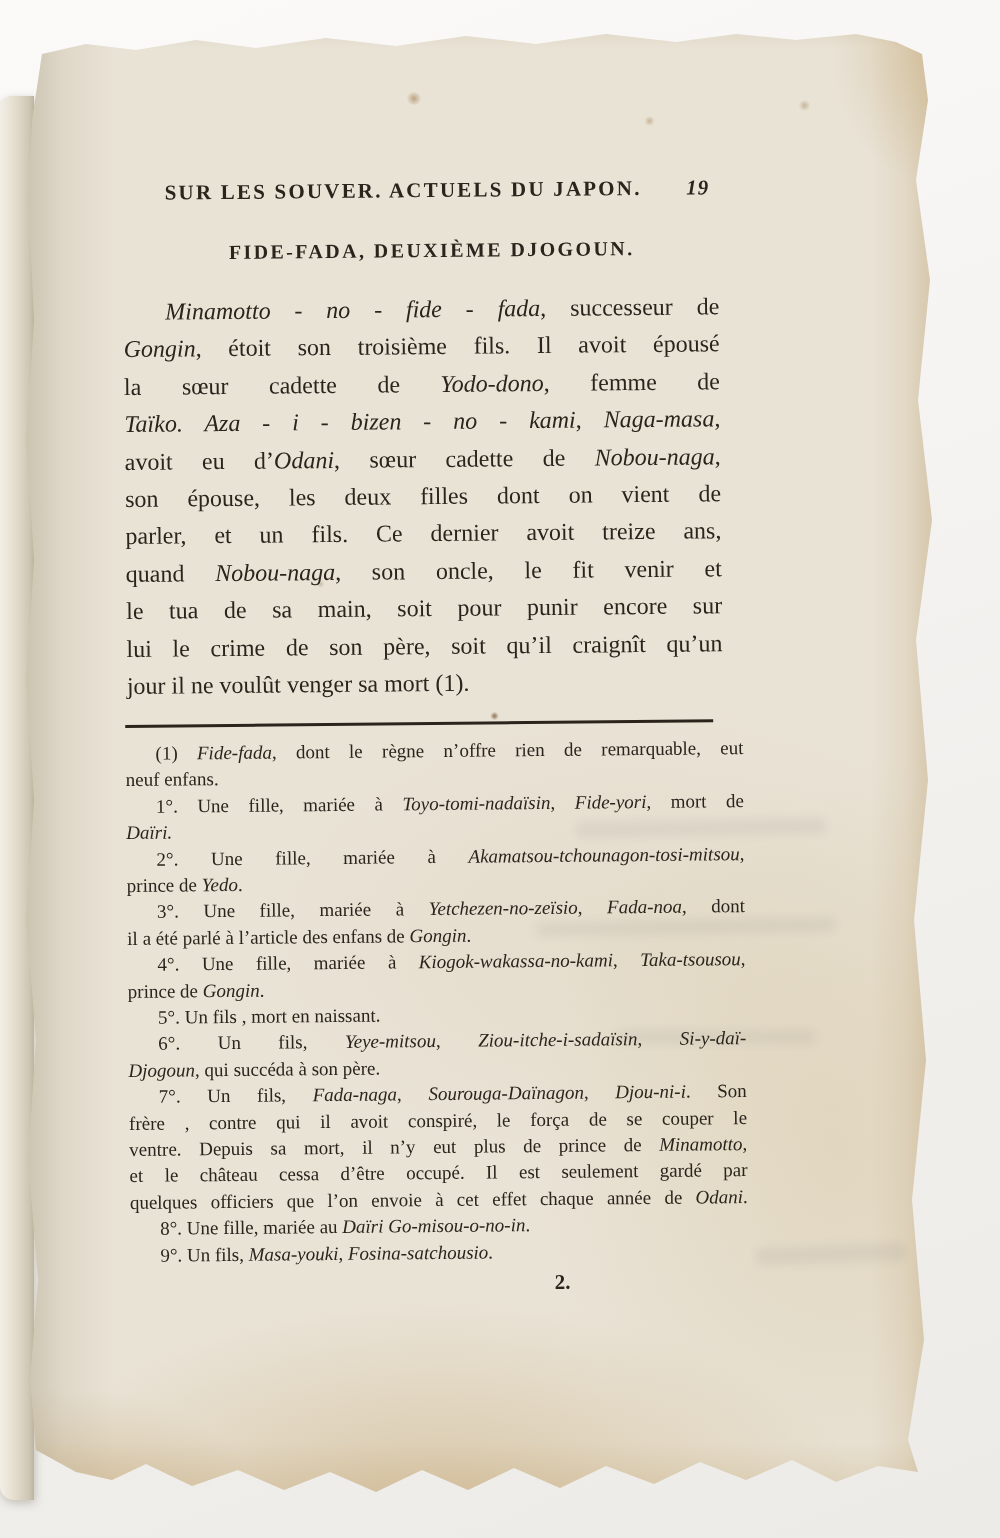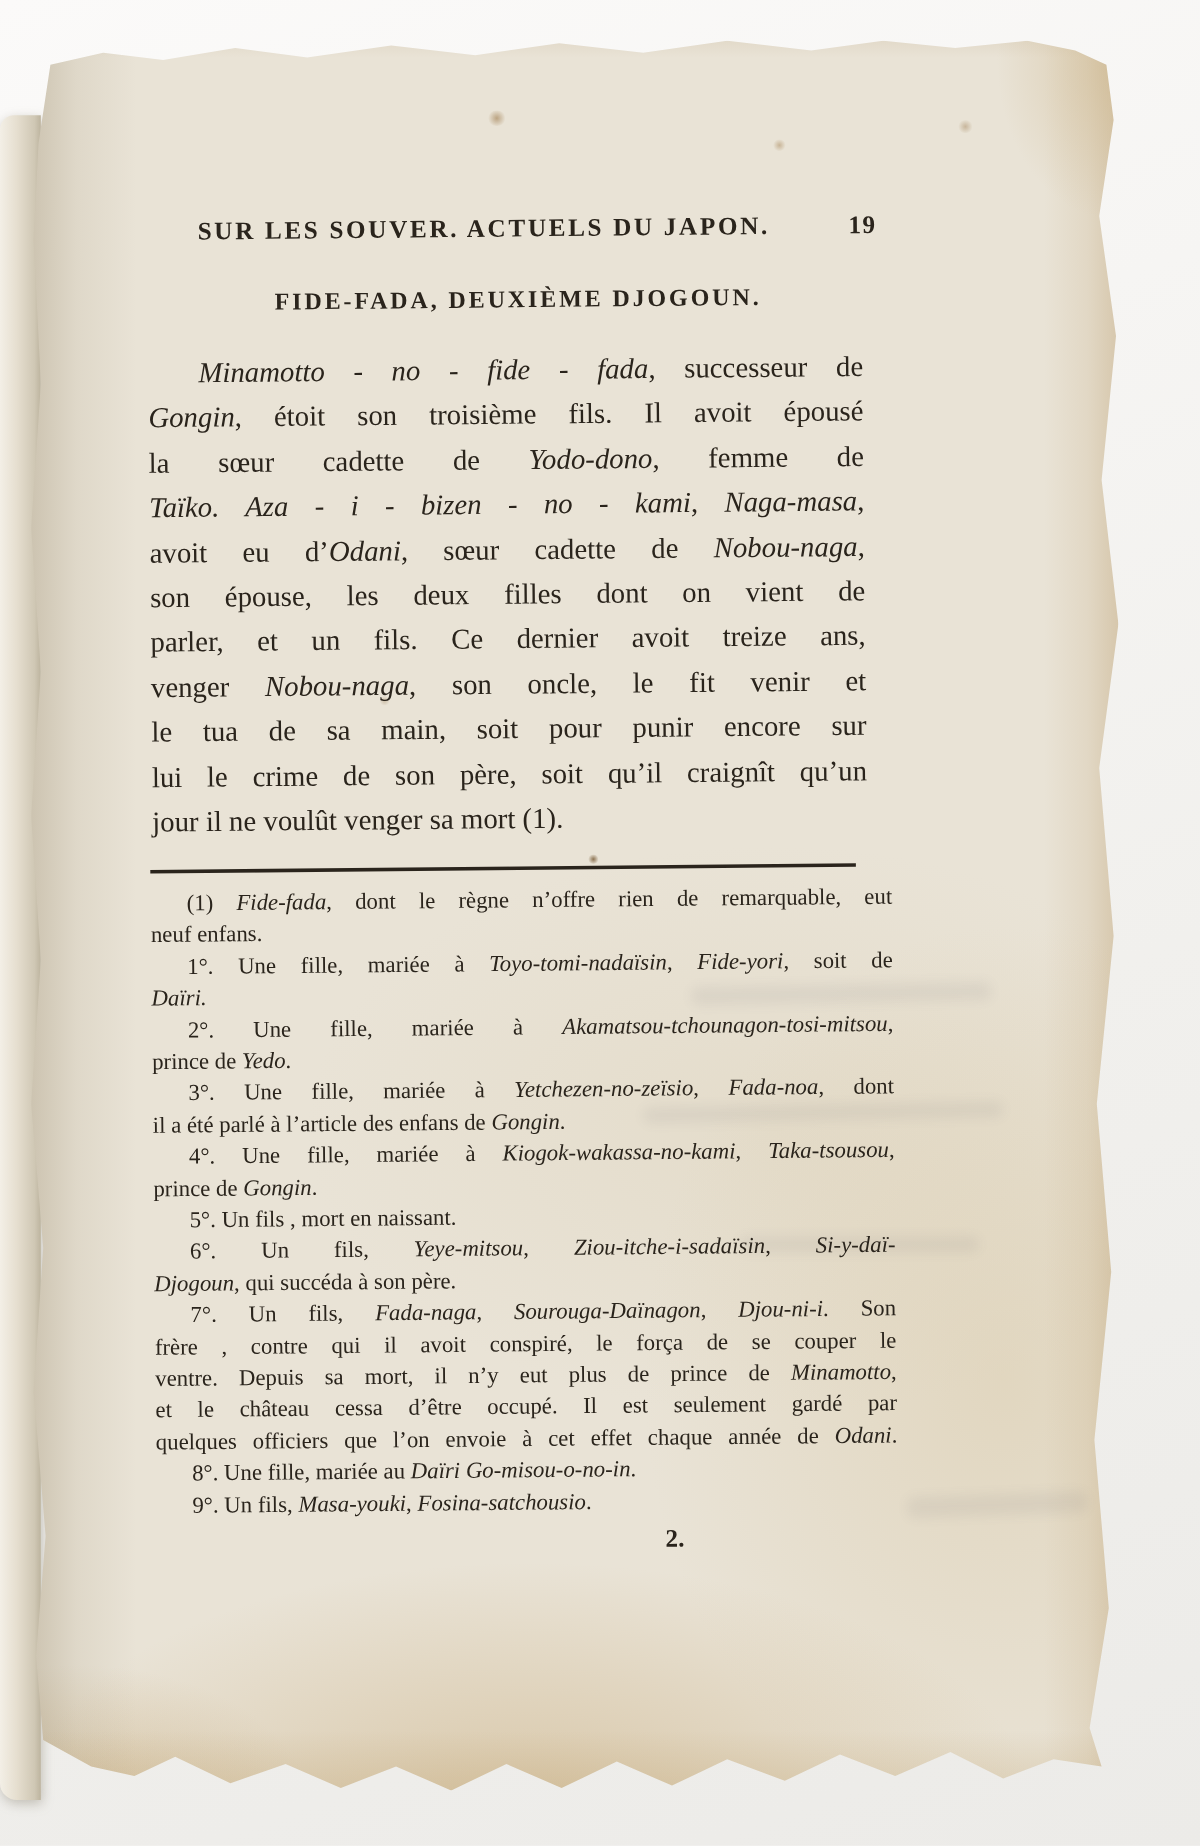--- a/index.html
+++ b/index.html
@@ -42,21 +42,21 @@
   .spot{position:absolute;border-radius:50%;pointer-events:none;}
   .smudge{position:absolute;filter:blur(5px);opacity:.07;background:#4d4a56;
     border-radius:6px;pointer-events:none;}
 
   
   .text-block{position:absolute;left:104px;top:160px;width:622px;
     transform:rotate(-0.55deg);transform-origin:0 0;color:#2a241c;}
   .running-head{display:flex;align-items:baseline;padding-right:12px;
     font-weight:700;font-size:21px;letter-spacing:2.2px;line-height:26px;}
   .rh-title{flex:1;text-align:center;}
-  .rh-num{width:44px;text-align:right;letter-spacing:1px;}
+  .rh-num{width:44px;text-align:left;letter-spacing:1px;font-style:italic;}
   .section-title{margin-top:34px;text-align:center;font-weight:700;
     font-size:20px;letter-spacing:2.4px;line-height:26px;}
   .body-lines{margin-top:28px;margin-left:2px;width:596px;
     font-size:24px;line-height:37.4px;}
   .tline{white-space:nowrap;}
   .tline.just{white-space:normal;text-align:justify;text-align-last:justify;}
   .body-lines .indent{text-indent:42px;}
   .it{font-style:italic;}
   .fn-rule{margin-top:20px;width:588px;height:2.5px;background:#2a241c;}
   .fn-lines{margin-top:13px;width:618px;font-size:19px;line-height:26.4px;}
@@ -93,32 +93,32 @@
       <div class="section-title">FIDE-FADA, DEUXIÈME DJOGOUN.</div>
 
       <div class="body-lines">
           <div class="tline indent just"><span class="it">Minamotto - no - fide - fada</span><span>, successeur de</span></div>
           <div class="tline just"><span class="it">Gongin</span><span>, étoit son troisième fils. Il avoit épousé</span></div>
           <div class="tline just"><span>la sœur cadette de </span><span class="it">Yodo-dono</span><span>, femme de</span></div>
           <div class="tline just"><span class="it">Taïko. Aza - i - bizen - no - kami</span><span>, </span><span class="it">Naga-masa</span><span>,</span></div>
           <div class="tline just"><span>avoit eu d’</span><span class="it">Odani</span><span>, sœur cadette de </span><span class="it">Nobou-naga</span><span>,</span></div>
           <div class="tline just"><span>son épouse, les deux filles dont on vient de</span></div>
           <div class="tline just"><span>parler, et un fils. Ce dernier avoit treize ans,</span></div>
-          <div class="tline just"><span>venger </span><span class="it">Nobou-naga</span><span>, son oncle, le fit venir et</span></div>
+          <div class="tline just"><span>quand </span><span class="it">Nobou-naga</span><span>, son oncle, le fit venir et</span></div>
           <div class="tline just"><span>le tua de sa main, soit pour punir encore sur</span></div>
           <div class="tline just"><span>lui le crime de son père, soit qu’il craignît qu’un</span></div>
           <div class="tline"><span>jour il ne voulût venger sa mort (1).</span></div>
         </div>
 
       <div class="fn-rule"></div>
 
       <div class="fn-lines">
           <div class="tline indent just"><span>(1) </span><span class="it">Fide-fada</span><span>, dont le règne n’offre rien de remarquable, eut</span></div>
           <div class="tline"><span>neuf enfans.</span></div>
-          <div class="tline indent just"><span>1°. Une fille, mariée à </span><span class="it">Toyo-tomi-nadaïsin</span><span>, </span><span class="it">Fide-yori</span><span>, soit de</span></div>
+          <div class="tline indent just"><span>1°. Une fille, mariée à </span><span class="it">Toyo-tomi-nadaïsin</span><span>, </span><span class="it">Fide-yori</span><span>, mort de</span></div>
           <div class="tline"><span class="it">Daïri.</span></div>
           <div class="tline indent just"><span>2°. Une fille, mariée à </span><span class="it">Akamatsou-tchounagon-tosi-mitsou</span><span>,</span></div>
           <div class="tline"><span>prince de </span><span class="it">Yedo</span><span>.</span></div>
           <div class="tline indent just"><span>3°. Une fille, mariée à </span><span class="it">Yetchezen-no-zeïsio</span><span>, </span><span class="it">Fada-noa</span><span>, dont</span></div>
           <div class="tline"><span>il a été parlé à l’article des enfans de </span><span class="it">Gongin</span><span>.</span></div>
           <div class="tline indent just"><span>4°. Une fille, mariée à </span><span class="it">Kiogok-wakassa-no-kami</span><span>, </span><span class="it">Taka-tsousou</span><span>,</span></div>
           <div class="tline"><span>prince de </span><span class="it">Gongin</span><span>.</span></div>
           <div class="tline indent"><span>5°. Un fils , mort en naissant.</span></div>
           <div class="tline indent just"><span>6°. Un fils, </span><span class="it">Yeye-mitsou</span><span>, </span><span class="it">Ziou-itche-i-sadaïsin</span><span>, </span><span class="it">Si-y-daï-</span></div>
           <div class="tline"><span class="it">Djogoun</span><span>, qui succéda à son père.</span></div>

